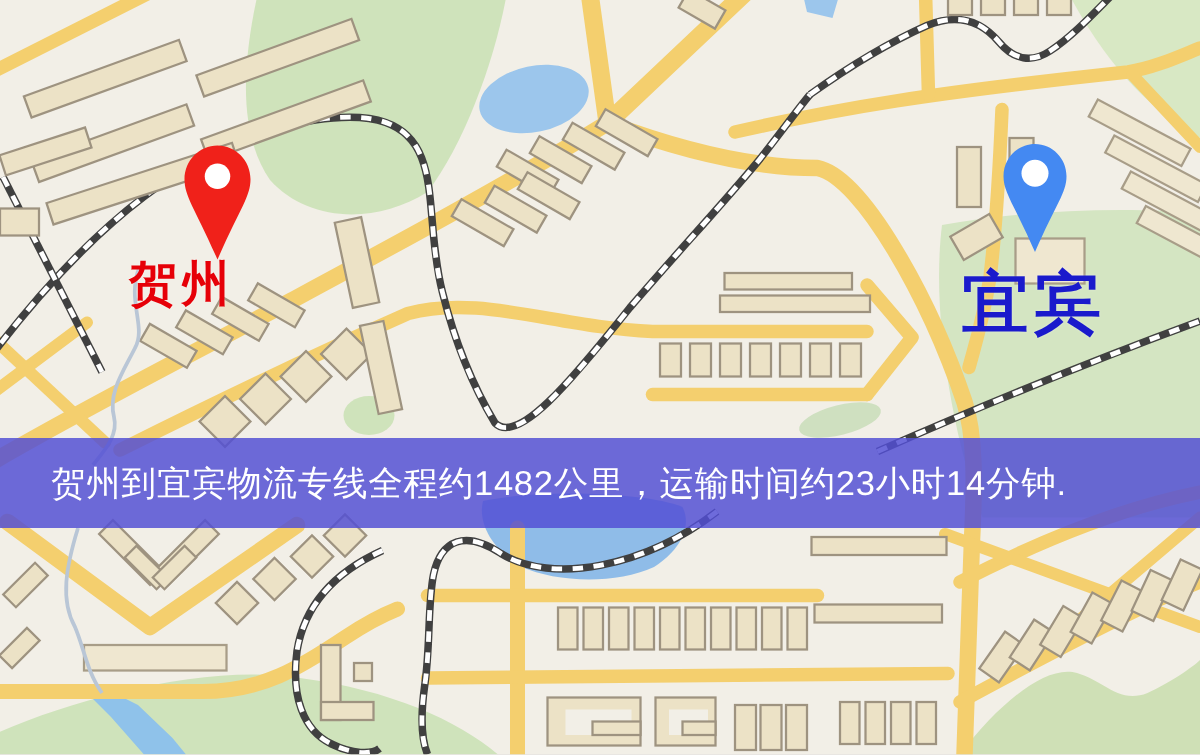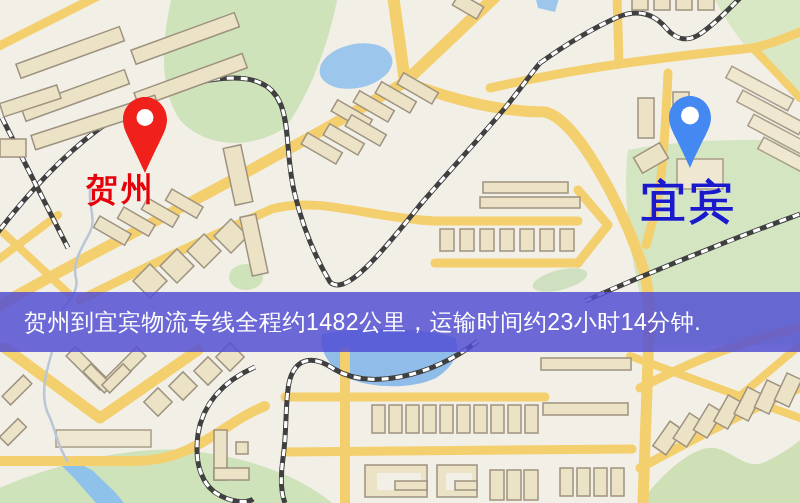--- a/index.html
+++ b/index.html
@@ -15,21 +15,21 @@
     text-shadow:0 0 2px rgba(255,255,255,.35);z-index:6;letter-spacing:3px;
   }
   #origin-label{left:86px;top:173px;font-size:32px;color:#e60008;}
   #dest-label{left:641px;top:179px;font-size:45px;color:#1a1acc;}
   .pin{position:absolute;z-index:7;}
   #origin-pin{left:116px;top:94px;}
   #dest-pin{left:663px;top:93px;}
   #banner{
     position:absolute;left:0;top:292px;width:800px;height:60px;z-index:5;
     background:rgba(82,79,212,0.84);
-    display:flex;align-items:center;
+    display:flex;align-items:center;padding-left:10px;
   }
   #banner .txt{
     color:#ffffff;font-size:23px;padding-left:24px;white-space:nowrap;
     letter-spacing:0.5px;
   }
   .rail-base{stroke:#404040;stroke-width:5;fill:none;}
   .rail-dash{stroke:#ffffff;stroke-width:3.2;fill:none;stroke-dasharray:7 7;}
   .road{stroke:#f4cf6e;fill:none;stroke-linecap:round;stroke-linejoin:round;}
   .bld{fill:#ece2c6;stroke:#9e9380;stroke-width:1.5;}
   .bld2{fill:#efe7d0;stroke:#a89d88;stroke-width:1.5;}

